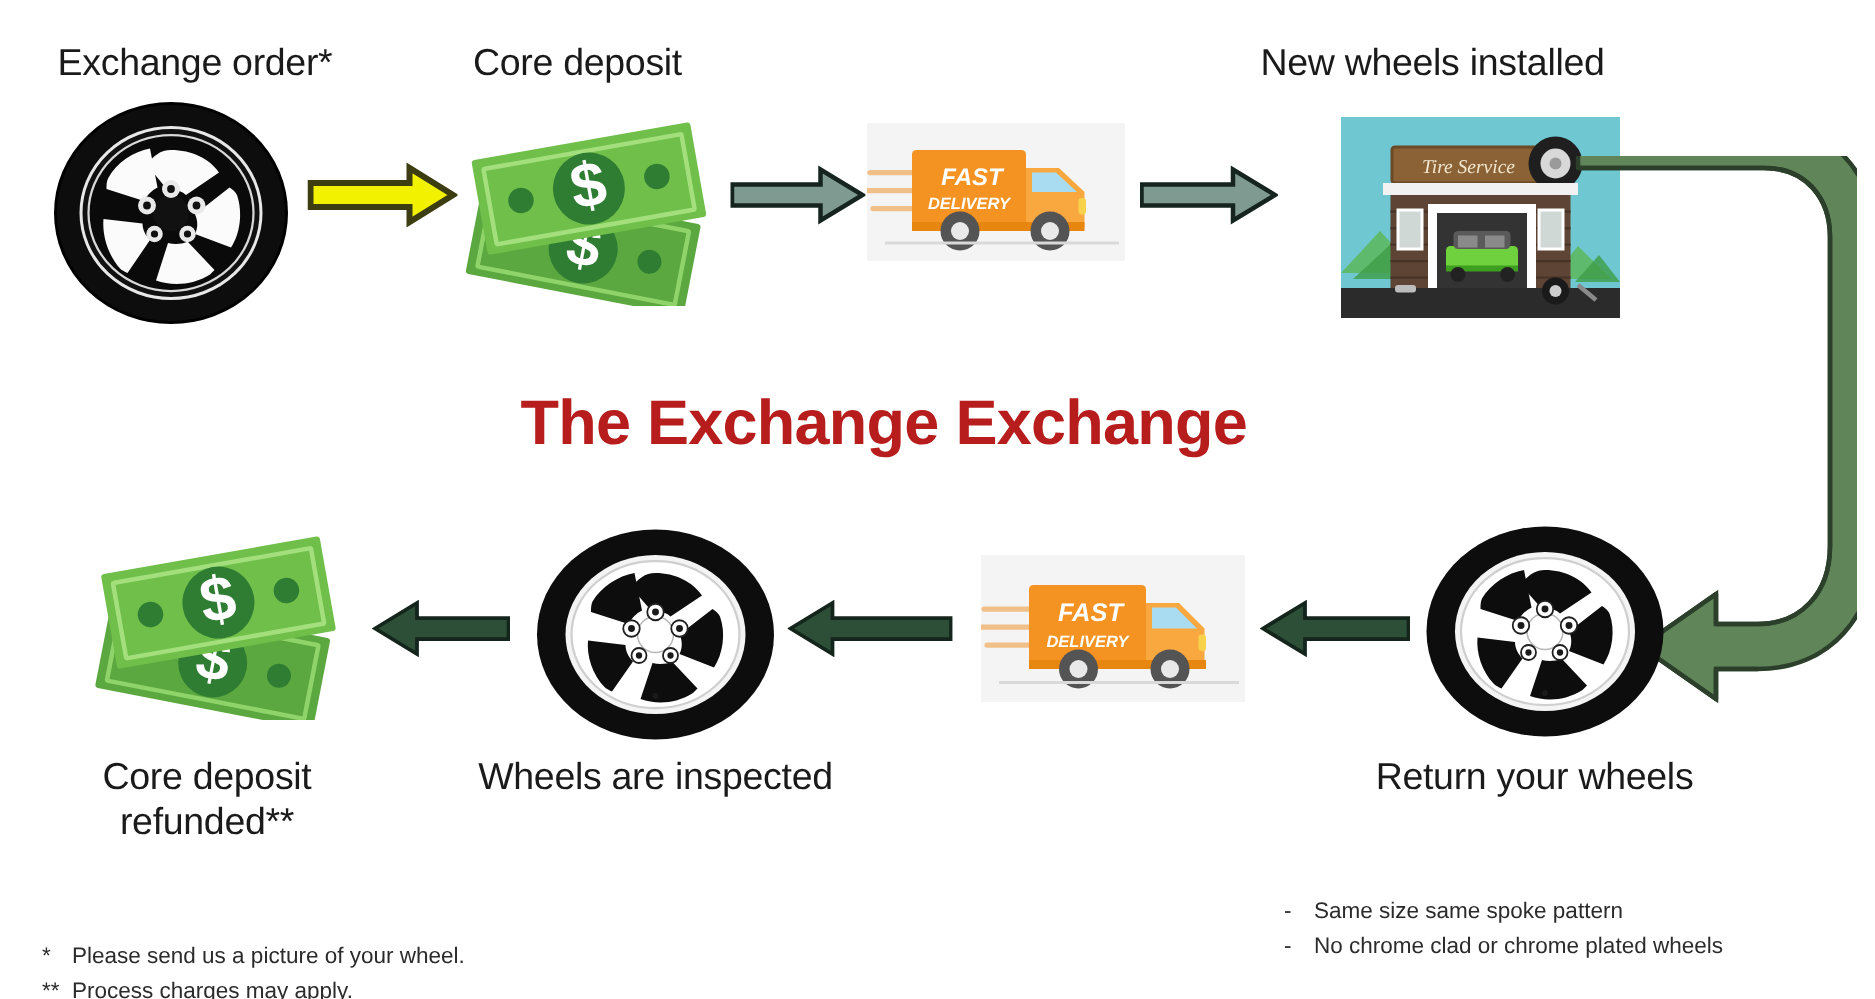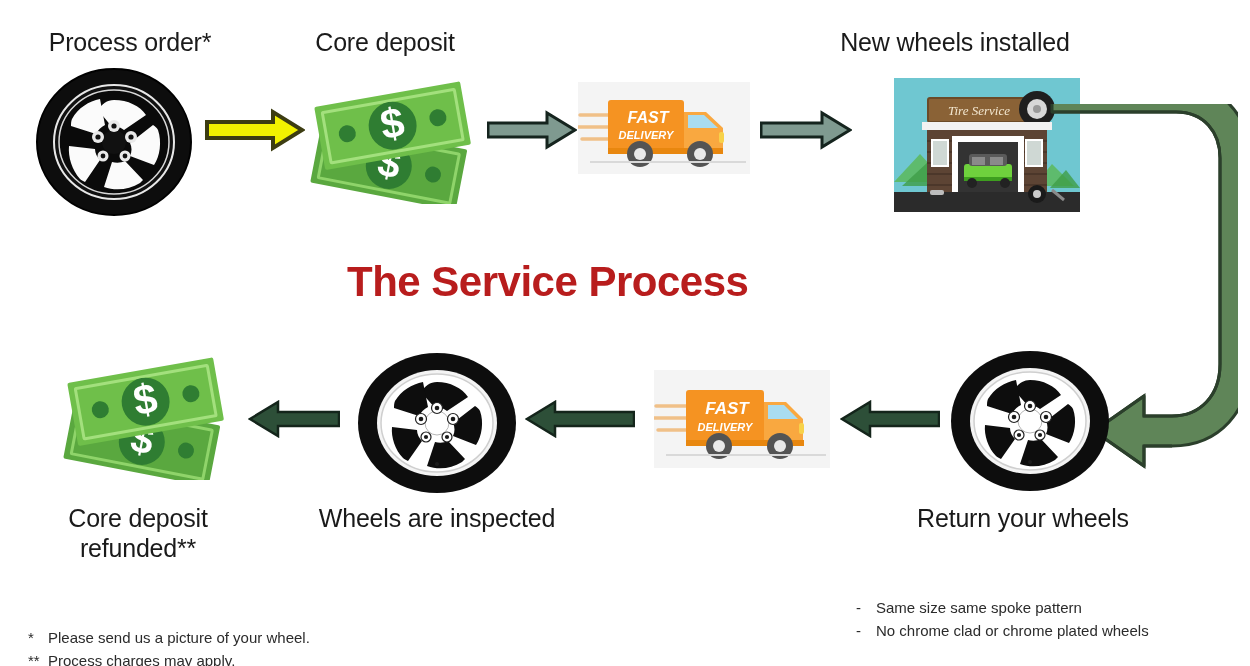--- a/index.html
+++ b/index.html
@@ -63,21 +63,21 @@
 
   
   .arrow { position: absolute; }
   .arrow svg { display: block; }
 </style>
 </head>
 <body>
 
 <div id="canvas">
 
-  <div class="abs label" style="left:10px; top:28px; width:240px;">Process order*</div>
+  <div class="abs label" style="left:10px; top:28px; width:240px;">Exchange order*</div>
 
   <div class="abs label" style="left:285px; top:28px; width:200px;">Core deposit</div>
 
   <div class="abs label" style="left:805px; top:28px; width:300px;">New wheels installed</div>
 
   <div class="wheel" style="left:36px; top:68px;">
     <svg width="156" height="148" viewBox="0 0 156 148">
       <ellipse cx="78" cy="74" rx="77" ry="73" fill="#0d0d0d"></ellipse>
       <ellipse cx="78" cy="74" rx="60" ry="57" fill="#111" stroke="#e8e8e8" stroke-width="2"></ellipse>
       <ellipse cx="78" cy="74" rx="55" ry="52" fill="#0a0a0a" stroke="#d8d8d8" stroke-width="1.5"></ellipse>
@@ -355,21 +355,21 @@
         <circle cx="80" cy="56" r="2.3"></circle>
           <circle cx="96" cy="67" r="2.3"></circle>
         <circle cx="90" cy="85" r="2.1"></circle>
           <circle cx="69" cy="85" r="2.1"></circle>
         <circle cx="64" cy="67" r="2.3"></circle>
       </g>
       <circle cx="80" cy="112" r="2" fill="#1a1a1a"></circle>
     </svg>
   </div>
 
-  <div class="abs" id="title" style="left:347px; top:258px;">The Service Process</div>
+  <div class="abs" id="title" style="left:347px; top:258px;">The Exchange Exchange</div>
 
   <div class="abs label wrap" style="left:38px; top:504px; width:200px;">
     <div>Core deposit</div>
     <div>refunded**</div>
   </div>
 
   <div class="abs label" style="left:292px; top:504px; width:290px;">Wheels are inspected</div>
 
   <div class="abs label" style="left:898px; top:504px; width:250px;">Return your wheels</div>
 

